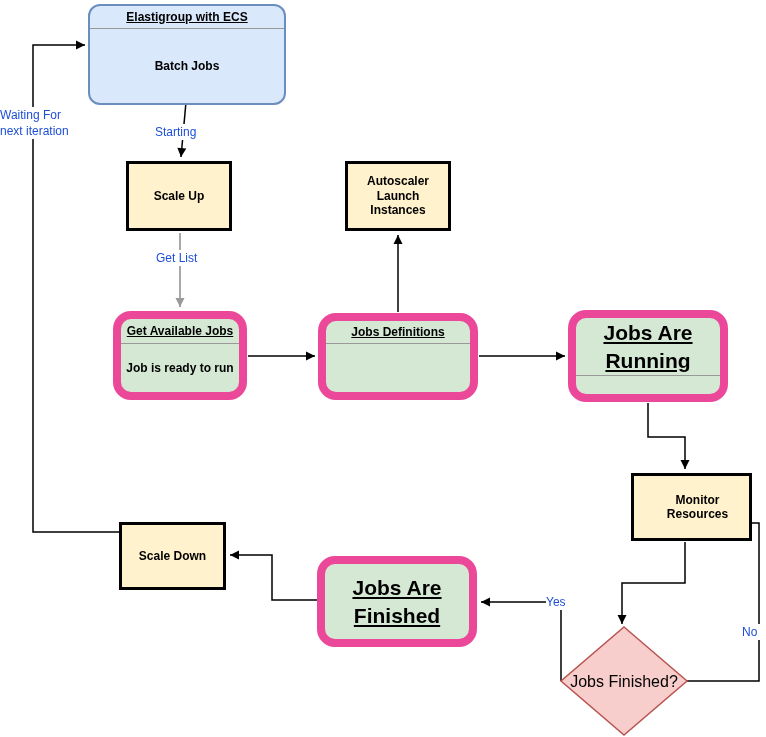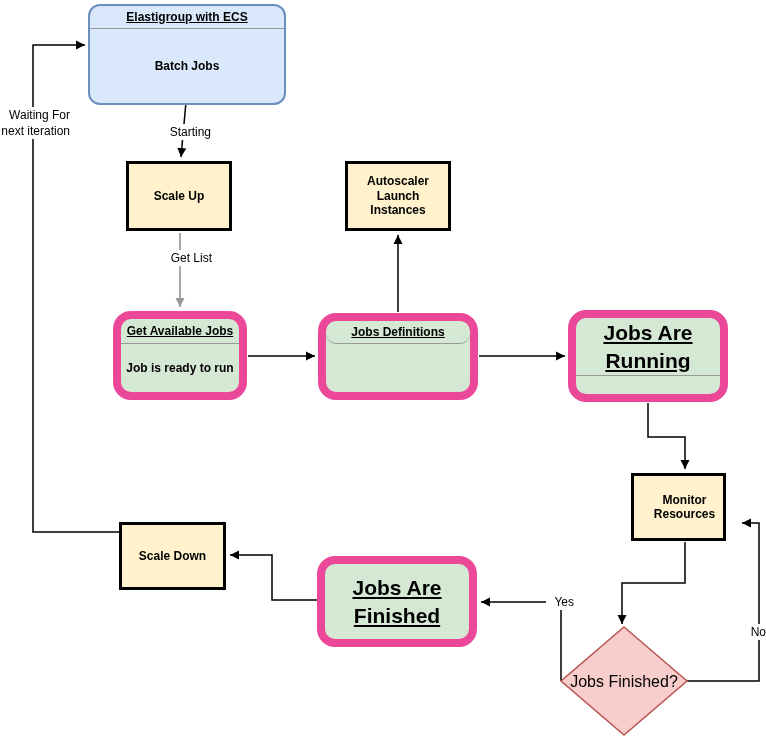--- a/index.html
+++ b/index.html
@@ -66,22 +66,22 @@
   }
   .big {
     font-size: 21px;
     line-height: 1.32;
     text-decoration: underline;
   }
   .elabel {
     position: absolute;
     font-size: 12px;
     font-weight: normal;
-    color: #000000;
-    text-align: right;
+    color: #1d4ed8;
+    text-align: left;
     background: #ffffff;
     white-space: pre-line;
     line-height: 1.35;
     z-index: 3;
   }
   .dlabel {
     position: absolute;
     font-size: 16px;
     font-weight: normal;
     color: #000000;
@@ -143,30 +143,30 @@
 Launch
 Instances</div>
   </div>
 
   <div class="node state" style="left:113px; top:311px; width:134px; height:89px;">
     <div class="hdr" style="height:24px;">Get Available Jobs</div>
     <div class="bdy">Job is ready to run</div>
   </div>
 
   <div class="node state" style="left:318px; top:313px; width:160px; height:87px;">
-    <div class="hdr" style="height:22px;border-radius:10px;">Jobs Definitions</div>
+    <div class="hdr" style="height:22px;">Jobs Definitions</div>
   </div>
 
   <div class="node state" style="left:568px; top:310px; width:160px; height:92px;">
     <div class="hdr big" style="height:57px; border-bottom:1px solid #999999;">Jobs Are 
 Running</div>
     <div class="bdy"></div>
   </div>
 
-  <div class="node proc" style="left:631px; top:473px; width:95px; height:68px;padding-left:12px;">
+  <div class="node proc" style="left:631px; top:473px; width:121px; height:68px;padding-left:12px;">
     <div class="bdy">Monitor
 Resources</div>
   </div>
 
   <div class="node state" style="left:317px; top:556px; width:160px; height:91px;">
     <div class="bdy big">Jobs Are 
 Finished</div>
   </div>
 
   <div class="node proc" style="left:119px; top:522px; width:107px; height:68px;">

